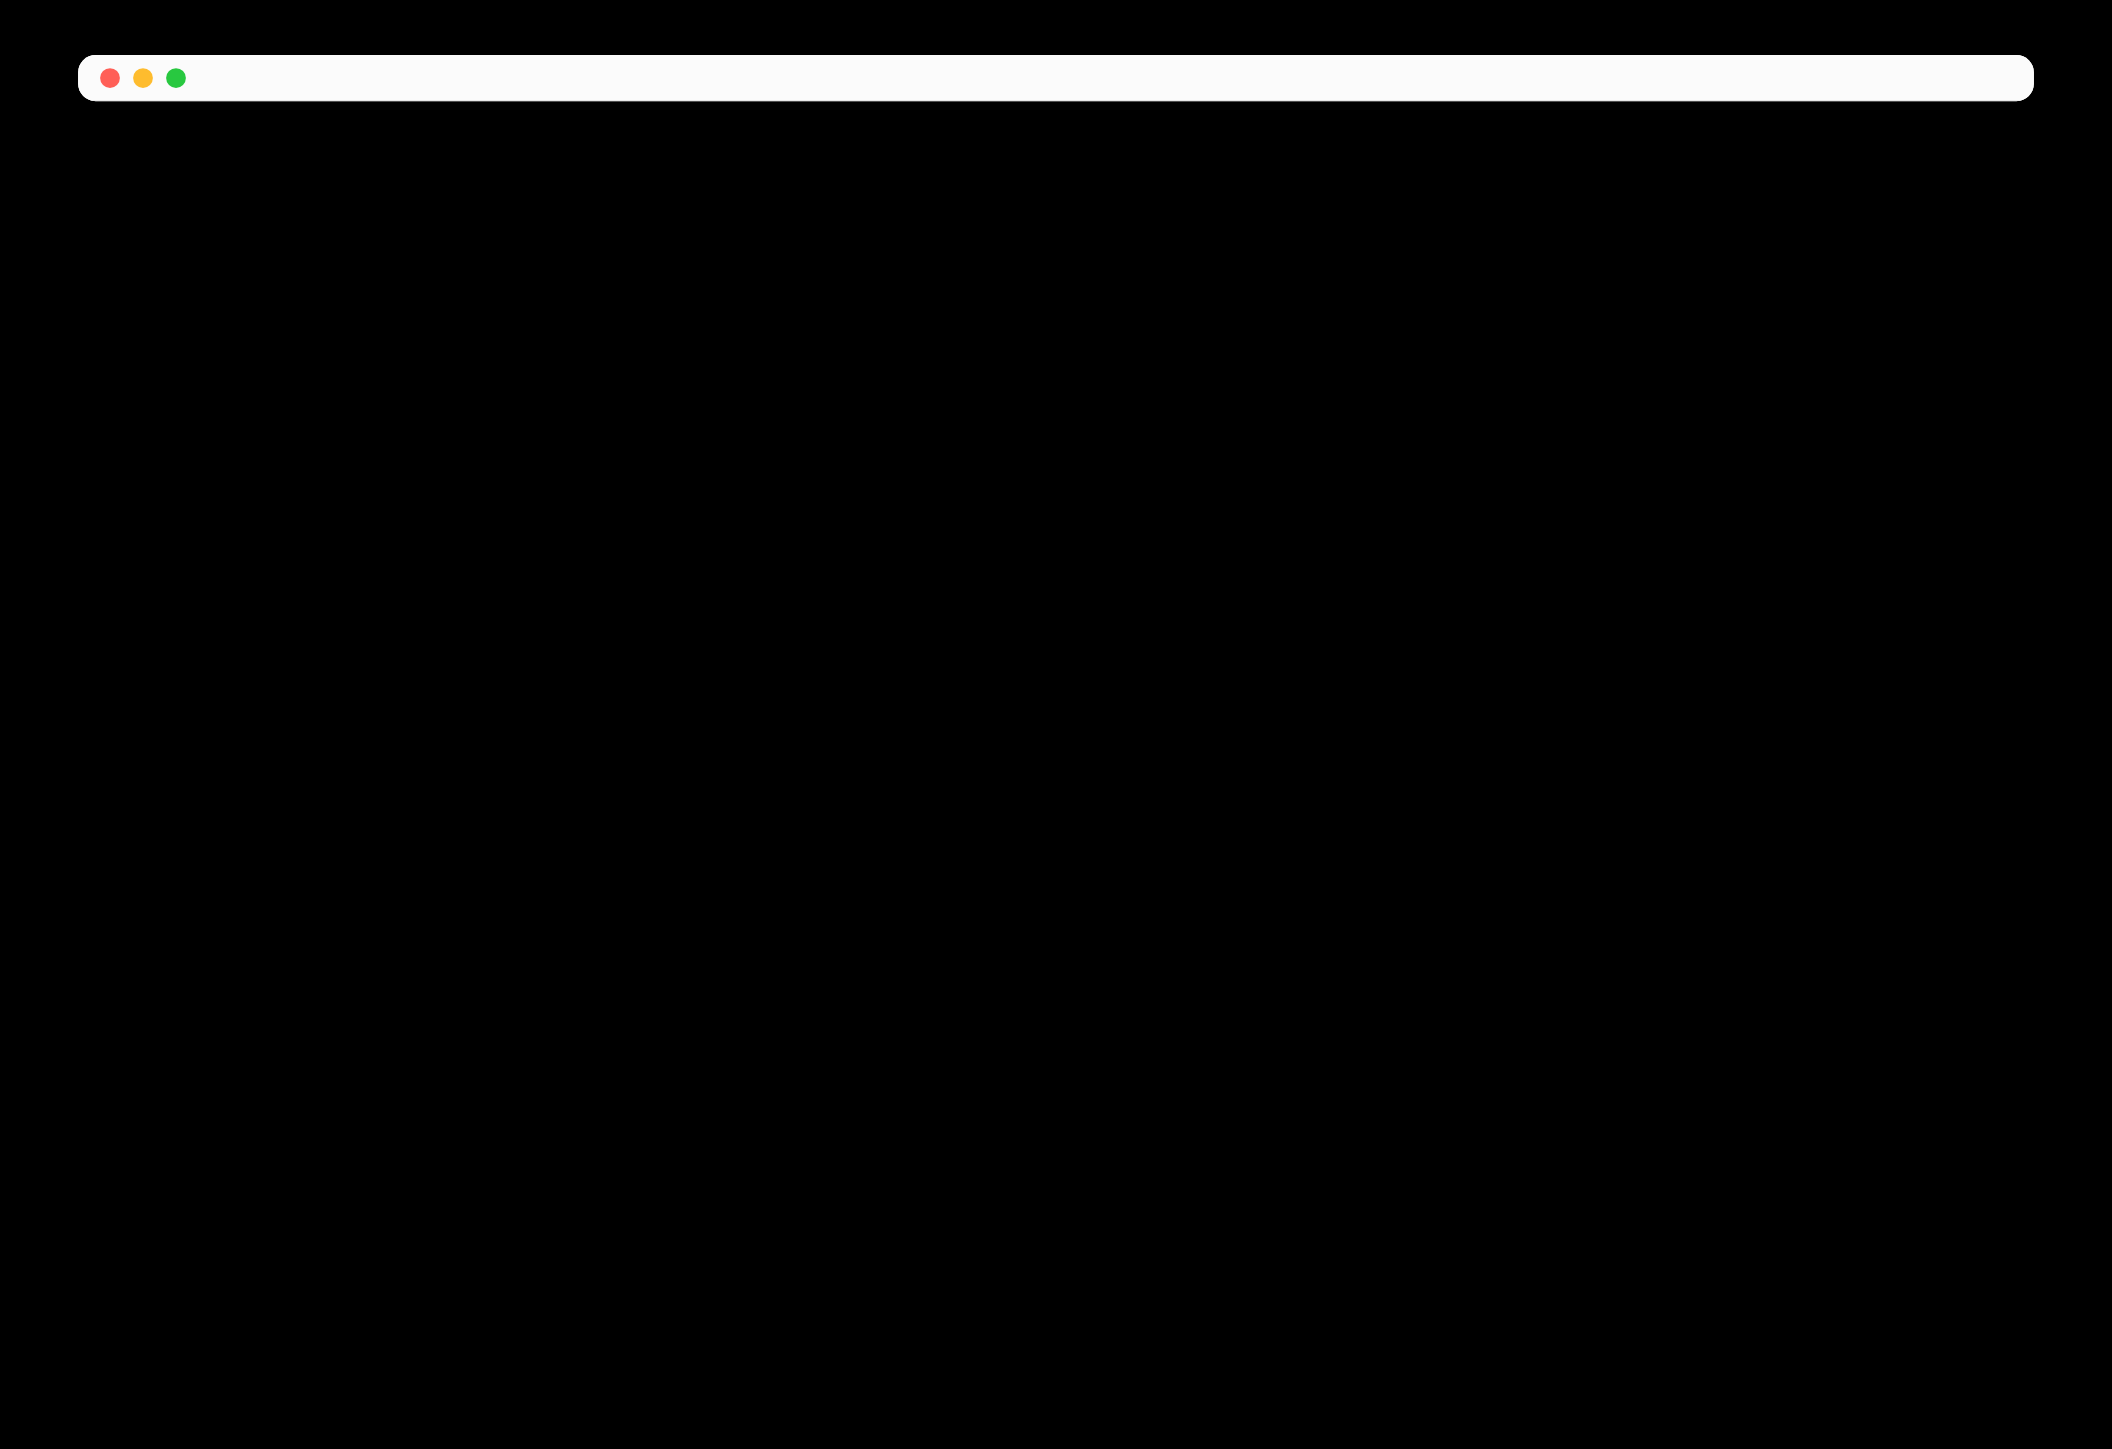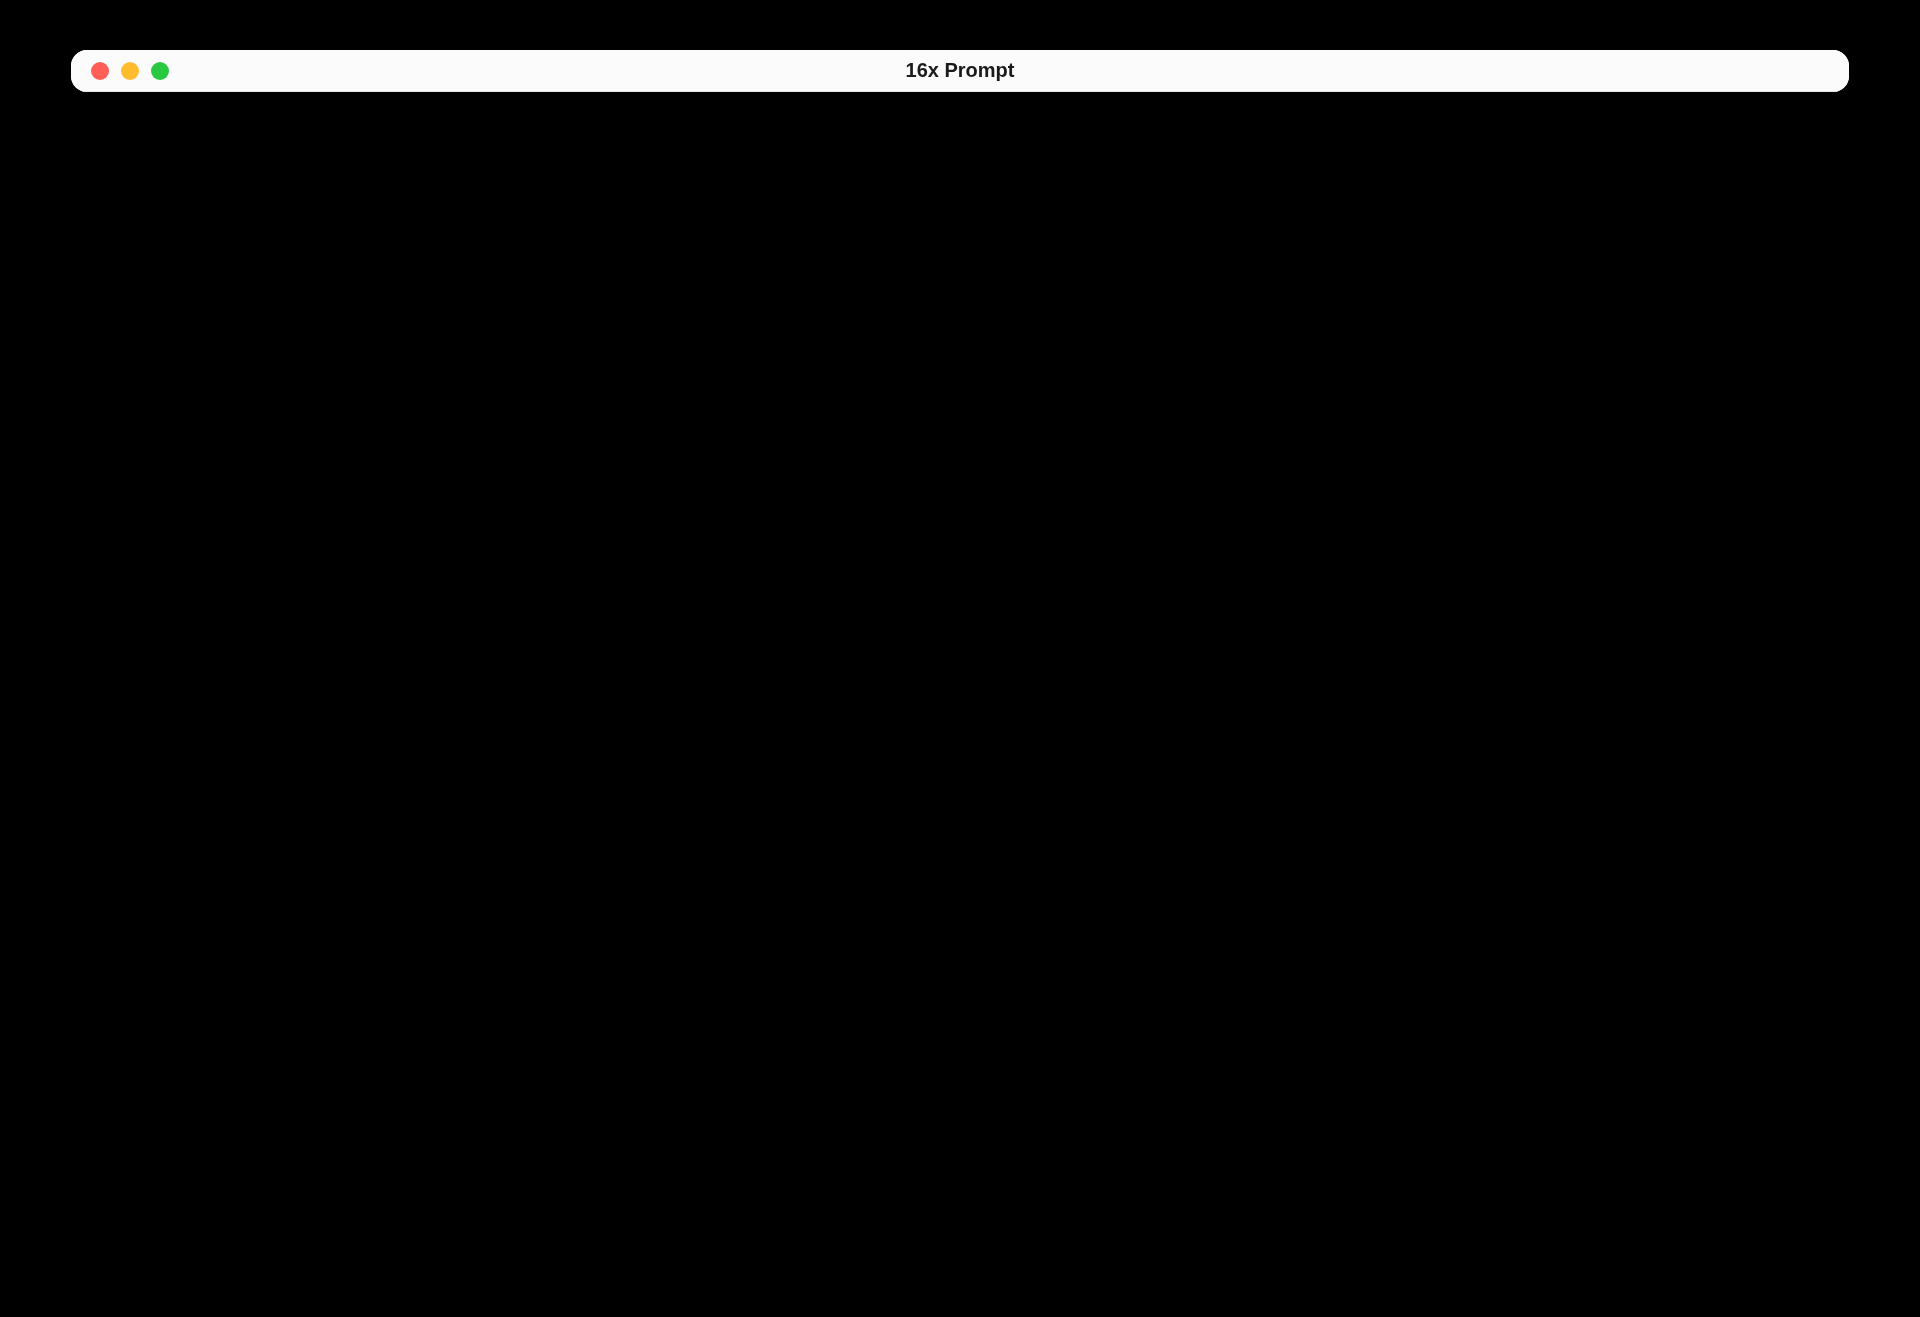--- a/index.html
+++ b/index.html
@@ -85,21 +85,20 @@
 <body>
 
 <div class="mac-window">
 
   <div class="titlebar">
     <div class="traffic-lights">
       <span class="tl-red"></span>
       <span class="tl-yellow"></span>
       <span class="tl-green"></span>
     </div>
-    <div class="titlebar-title">16x Prompt</div>
   </div>
 
   <div class="bg-page">
     
     
     
     
 
     
     

